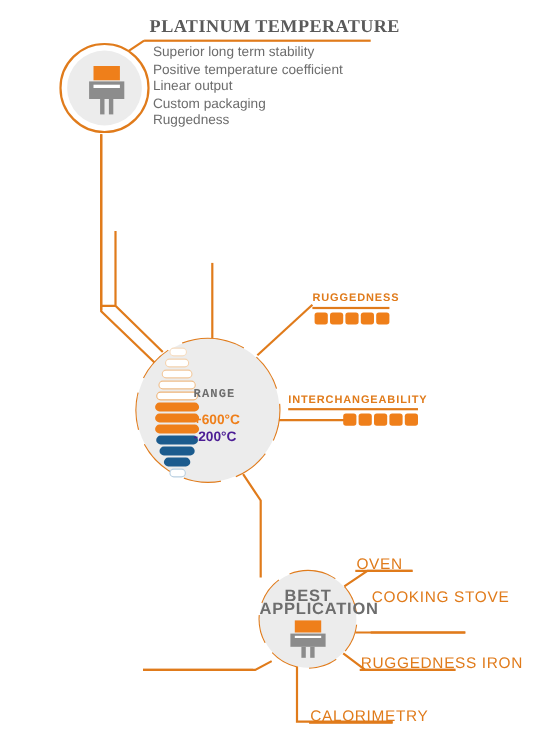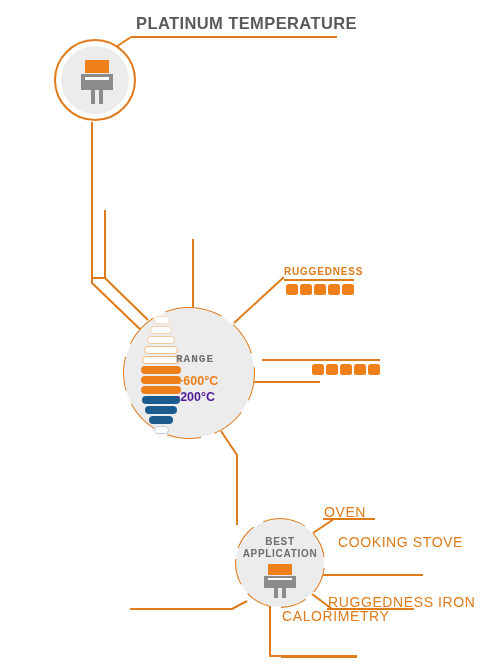--- a/index.html
+++ b/index.html
@@ -30,20 +30,21 @@
   
   .title {
     position: absolute;
     left: 136px;
     top: 14px;
     font-size: 16.5px;
     font-weight: bold;
     letter-spacing: 0.4px;
     color: #5a5a5a;
     white-space: nowrap;
+    font-family: Liberation Serif, serif;
   }
   .title-rule {
     position: absolute;
     left: 131px;
     top: 36px;
     width: 206px;
     height: 2px;
     background: #e07b1b;
   }
   .bullets {
@@ -118,21 +119,21 @@
     position: absolute; left: 176px; top: 390px;
     font-size: 12.5px; font-weight: bold; color: #4c1d95;
   }
 
   
   .best-text {
     position: absolute;
     left: 236px; top: 536px;
     width: 88px;
     text-align: center;
-    font-size: 10px;
+    font-size: 15px;
     font-weight: bold;
     letter-spacing: 0.7px;
     line-height: 11.5px;
     color: #6d6d6d;
   }
 
   
   .metric { position: absolute; }
   .metric .m-label {
     font-size: 10px;
@@ -211,20 +212,27 @@
     </g>
 
     <g fill="none" stroke="#e07b1b" stroke-width="2">
       <path d="M189,308 A65,65 0 1,1 189,438 A65,65 0 1,1 189,308" stroke-dasharray="34 14"></path>
       <path d="M280,519 A44,44 0 1,1 280,607 A44,44 0 1,1 280,519" stroke-dasharray="26 11"></path>
     </g>
   </svg>
 
   <div class="title">PLATINUM TEMPERATURE</div>
   <div class="title-rule"></div>
+  <div class="bullets">
+    <div>Superior long term stability</div>
+    <div>Positive temperature coefficient</div>
+    <div>Linear output</div>
+    <div>Custom packaging</div>
+    <div>Ruggedness</div>
+  </div>
 
   <div class="circle circle-top">
     <div class="circle-top-inner"></div>
     <div class="transistor" style="left:25px; top:19px; width:32px; height:44px;">
       <div class="t-top" style="left:4px;  top:0px;  width:24px; height:13px;"></div>
       <div class="t-body" style="left:0px;  top:14px; width:32px; height:16px;"></div>
       <div class="t-slot" style="left:4px;  top:17px; width:24px; height:3px;"></div>
       <div class="t-leg" style="left:10px; top:30px; width:4px;  height:14px;"></div>
       <div class="t-leg" style="left:18px; top:30px; width:4px;  height:14px;"></div>
     </div>
@@ -259,20 +267,21 @@
     <div class="m-boxes">
       <div class="m-box"></div>
       <div class="m-box"></div>
       <div class="m-box"></div>
       <div class="m-box"></div>
       <div class="m-box"></div>
     </div>
   </div>
 
   <div class="metric right-align" style="left:262px; top:358px; width:118px;">
+    <span class="m-label">INTERCHANGEABILITY</span>
     <div class="m-rule"></div>
     <div class="m-boxes">
       <div class="m-box"></div>
       <div class="m-box"></div>
       <div class="m-box"></div>
       <div class="m-box"></div>
       <div class="m-box"></div>
     </div>
   </div>
 
@@ -291,18 +300,18 @@
 
   <div class="app" style="left:324px; top:506px;">OVEN</div>
   <div class="app-rule" style="left:323px; top:518px; width:52px;"></div>
 
   <div class="app" style="left:338px; top:536px;">COOKING STOVE</div>
   <div class="app-rule" style="left:337px; top:574px; width:86px;"></div>
 
   <div class="app" style="left:328px; top:596px;">RUGGEDNESS IRON</div>
   <div class="app-rule" style="left:327px; top:608px; width:87px;"></div>
 
-  <div class="app" style="left:282px; top:610px;">CALORIMETRY</div>
+  <div class="app" style="left:282px; top:644px;">CALORIMETRY</div>
   <div class="app-rule" style="left:281px; top:656px; width:76px;"></div>
 
   <div class="app-rule" style="left:130px; top:608px; width:100px;"></div>
 
 </div>
 
 </body></html>

